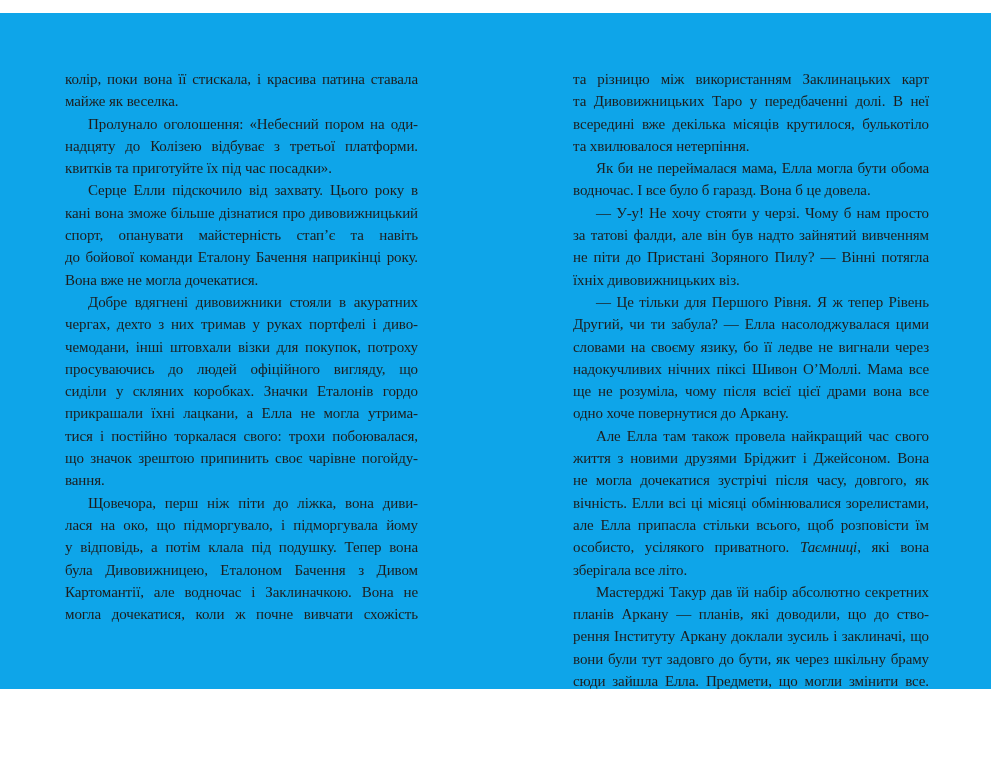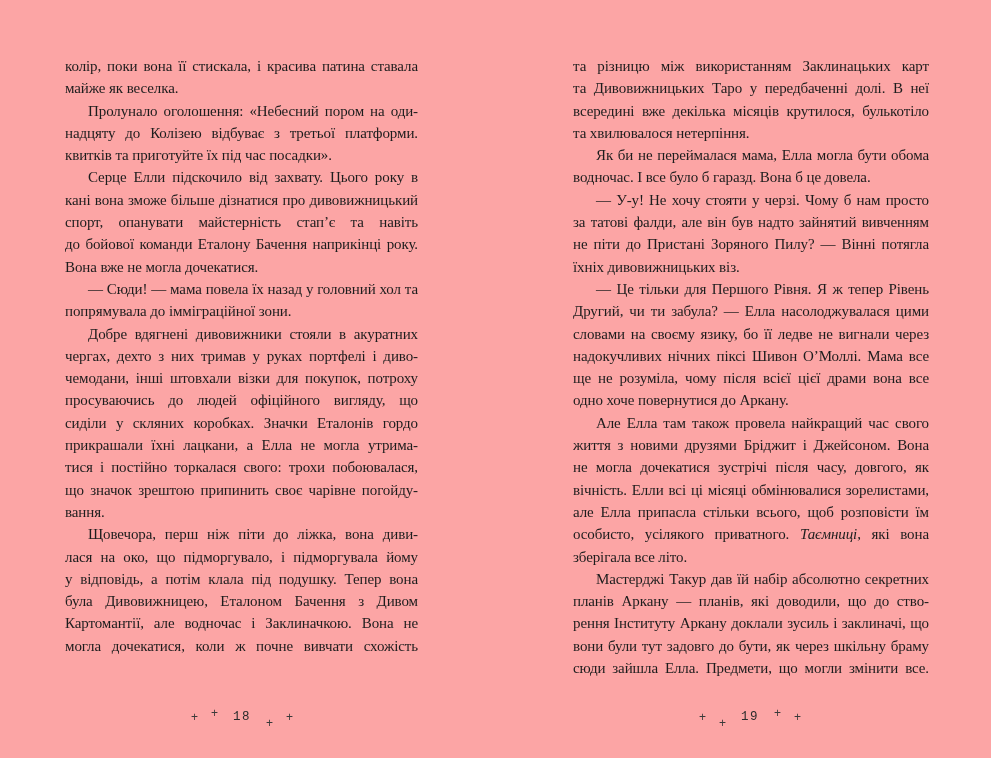--- a/index.html
+++ b/index.html
@@ -3,25 +3,26 @@
 <meta charset="utf-8">
 <style>
   html, body {
     margin: 0;
     padding: 0;
     background: #ffffff;
   }
   .spread {
     position: relative;
     width: 991px;
-    height: 758px;
-    background: #fca5a5;
+    height: 676px;
+    background: #0ea5e9;
     overflow: hidden;
     font-family: "Liberation Serif", "DejaVu Serif", serif;
     color: #1d1d1d;
+    margin-top: 13px;
   }
   .page-text {
     position: absolute;
     top: 55px;
   }
   .page-text.left  { left: 65px;  width: 353px; }
   .page-text.right { left: 573px; width: 356px; }
   .paragraph { margin: 0; padding: 0; }
   .line {
     font-size: 15px;
@@ -82,24 +83,20 @@
         <div class="line first">Пролунало оголошення: «Небесний пором на оди-</div>
         <div class="line">надцяту до Колізею відбуває з третьої платформи.</div>
         <div class="line endline">квитків та приготуйте їх під час посадки».</div>
       </div>
       <div class="paragraph">
         <div class="line first">Серце Елли підскочило від захвату. Цього року в Ар-</div>
         <div class="line">кані вона зможе більше дізнатися про дивовижницький</div>
         <div class="line">спорт, опанувати майстерність стап’є та навіть податися</div>
         <div class="line">до бойової команди Еталону Бачення наприкінці року.</div>
         <div class="line endline">Вона вже не могла дочекатися.</div>
-      </div>
-      <div class="paragraph">
-        <div class="line first">— Сюди! — мама повела їх назад у головний хол та</div>
-        <div class="line endline">попрямувала до імміграційної зони.</div>
       </div>
       <div class="paragraph">
         <div class="line first">Добре вдягнені дивовижники стояли в акуратних</div>
         <div class="line">чергах, дехто з них тримав у руках портфелі і диво-</div>
         <div class="line">чемодани, інші штовхали візки для покупок, потроху</div>
         <div class="line">просуваючись до людей офіційного вигляду, що</div>
         <div class="line">сиділи у скляних коробках. Значки Еталонів гордо</div>
         <div class="line">прикрашали їхні лацкани, а Елла не могла утрима-</div>
         <div class="line">тися і постійно торкалася свого: трохи побоювалася,</div>
         <div class="line">що значок зрештою припинить своє чарівне погойду-</div>

